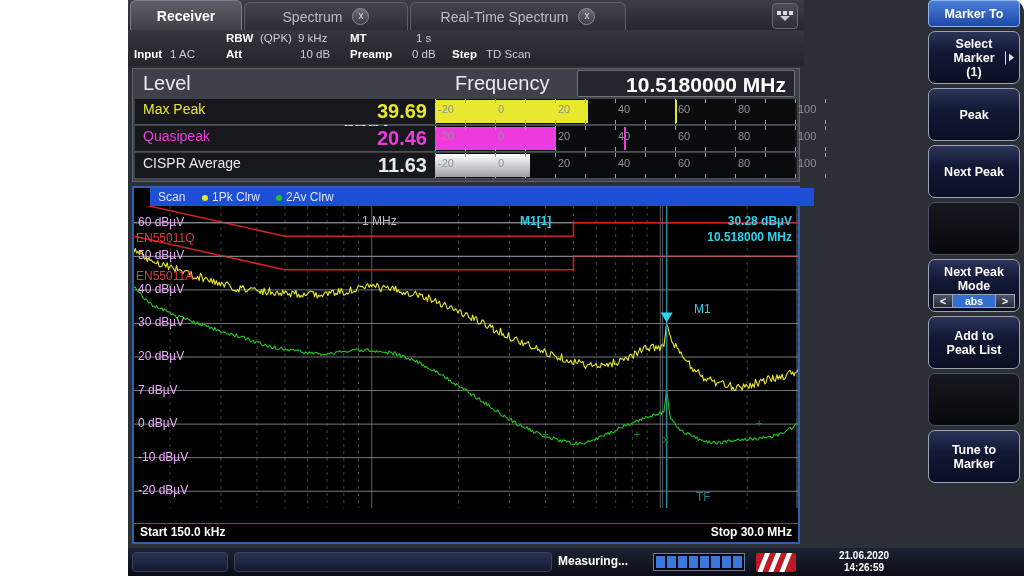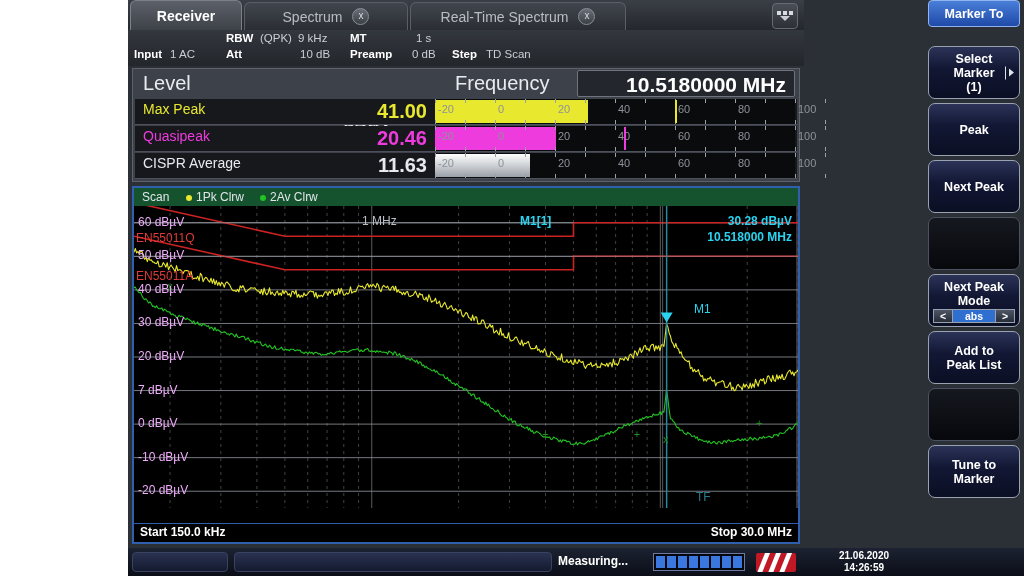--- a/index.html
+++ b/index.html
@@ -1,19 +1,19 @@
 <!DOCTYPE html>
 <html><head>
 <meta charset="utf-8">
 <style>
   html,body{margin:0;padding:0;background:#ffffff;}
   body{width:1024px;height:576px;overflow:hidden;
        font-family:"Liberation Sans","DejaVu Sans",sans-serif;
        -webkit-font-smoothing:none;}
-  #app{position:absolute;left:128px;top:0;width:896px;height:576px;background:#2b2f36;}
+  #app{position:absolute;left:128px;top:0;width:896px;height:576px;background:#2b2f36;border-radius:12px;}
 
   
   .tabbar{position:absolute;left:0;top:0;width:676px;height:30px;
           background:linear-gradient(#3a3f47,#24272c);}
   .tab{position:absolute;top:2px;height:28px;border-radius:6px 6px 0 0;
        display:flex;align-items:center;justify-content:center;gap:10px;
        font-size:14px;color:#b9bec6;
        background:linear-gradient(#41464e,#2a2d33);
        border:1px solid #5a5f67;border-bottom:none;box-sizing:border-box;}
   .tab.active{background:linear-gradient(#5c6169,#3d4148);color:#fff;font-weight:bold;
@@ -60,22 +60,22 @@
             font-size:20px;font-weight:bold;}
   .bargroup{position:absolute;left:300px;top:0;width:360px;height:25px;background:#0a0b0d;}
   .barfill{position:absolute;left:0;top:1px;height:23px;}
   .scalelbl{position:absolute;top:4px;font-size:11px;color:#8d929b;}
   .tickmark{position:absolute;width:1px;height:4px;background:#9aa0a8;}
   .holdline{position:absolute;top:1px;width:2px;height:23px;}
 
   
   .graphbox{position:absolute;left:4px;top:186px;width:668px;height:358px;
             border:2px solid #2f5fad;box-sizing:border-box;background:#000;}
-  .tracehdr{position:absolute;left:0;top:0;width:664px;height:18px;
-            background:#14532d;color:#e1e5ea;font-size:12px;}
+  .tracehdr{position:absolute;left:16px;top:0;width:664px;height:18px;
+            background:#1d4ed8;color:#e1e5ea;font-size:12px;}
   .tracehdr .s{position:absolute;top:2px;}
   .dotY{position:absolute;top:7px;width:6px;height:6px;border-radius:50%;background:#e8e82e;}
   .dotG{position:absolute;top:7px;width:6px;height:6px;border-radius:50%;background:#22c422;}
   .plot{position:absolute;left:0;top:18px;width:664px;height:302px;background:#000;overflow:hidden;}
   .footbar{position:absolute;left:0;bottom:0;width:664px;height:18px;background:#000;
            border-top:1px solid #2f5fad;color:#fff;font-size:12px;font-weight:bold;}
   .footbar .l{position:absolute;left:6px;top:1px;}
   .footbar .r{position:absolute;right:6px;top:1px;}
 
   .ylab{position:absolute;color:#f0abfc;font-size:12px;left:4px;}
@@ -175,21 +175,21 @@
   <div class="levelpanel">
     <div class="lvl-head">
       <span class="t1">Level</span>
       <span class="t2">dBµV</span>
       <span class="t3">Frequency</span>
       <div class="freqval">10.5180000 MHz</div>
     </div>
     <div id="level-rows">
         <div class="lrow" style="top: 30px;">
           <span class="nm" style="color: rgb(232, 232, 46);">Max Peak</span>
-          <span class="vl" style="color: rgb(232, 232, 46);">41.00</span>
+          <span class="vl" style="color: rgb(232, 232, 46);">39.69</span>
           <div class="bargroup">
             <div class="barfill" style="width: 153.21px; background: linear-gradient(rgb(232, 232, 46), rgb(232, 232, 46));"></div>
             <span class="scalelbl" style="left: 3px;">-20</span>
             <span class="tickmark" style="left: 0px; top: 0px;"></span>
             <span class="tickmark" style="left: 0px; top: 21px;"></span>
             <span class="tickmark" style="left: 30px; top: 0px;"></span>
             <span class="tickmark" style="left: 30px; top: 21px;"></span>
             <span class="scalelbl" style="left: 63px;">0</span>
             <span class="tickmark" style="left: 60px; top: 0px;"></span>
             <span class="tickmark" style="left: 60px; top: 21px;"></span>
@@ -395,21 +395,21 @@
 
     <div class="footbar">
       <span class="l">Start 150.0 kHz</span>
       <span class="r">Stop 30.0 MHz</span>
     </div>
   </div>
 
   <div class="sk" style="top:0;">
     <div class="sk-title">Marker To</div>
     <div id="softkey-list">
-        <div class="sk-btn" style="margin-top: 19px;">
+        <div class="sk-btn" style="margin-top: 4px;">
           <span style="white-space: pre-line; padding-bottom: 0px;">Select
 Marker
 (1)</span>
           <span class="arw">
             <span class="bar"></span>
             <span class="tri"></span>
           </span>
         </div>
         <div class="sk-btn" style="margin-top: 4px;">
           <span style="white-space: pre-line; padding-bottom: 0px;">Peak</span>

